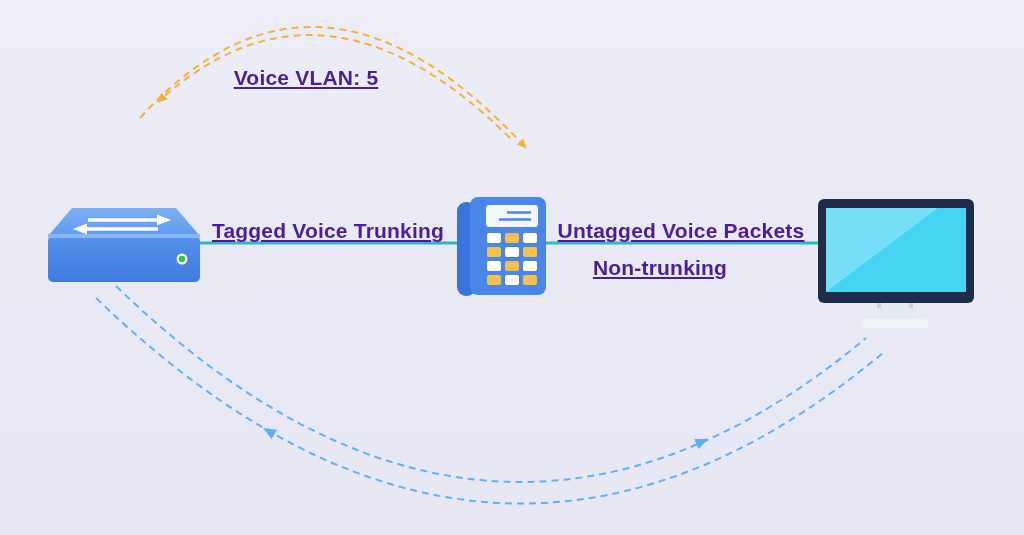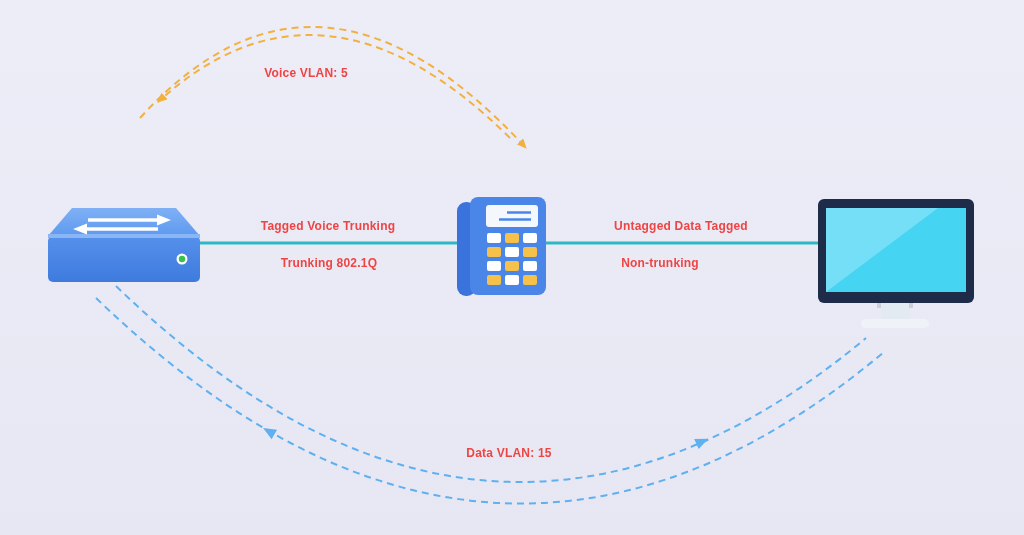--- a/index.html
+++ b/index.html
@@ -7,24 +7,25 @@
     width: 1024px; height: 535px; overflow: hidden;
     background: linear-gradient(180deg, #ededf8 0%, #e7e7f3 100%);
     font-family: "Liberation Sans", sans-serif;
   }
   .canvas { position: relative; width: 1024px; height: 535px; }
   .canvas > svg { position: absolute; left: 0; top: 0; }
   .lbl {
     position: absolute;
     transform: translateX(-50%);
     font-weight: 700;
-    font-size: 12px;
-    color: #ef4444;
+    font-size: 21px;
+    color: #4c1d95;
     white-space: nowrap;
     letter-spacing: 0.2px;
+    text-decoration: underline;
   }
 </style>
 </head>
 <body>
 
 <div class="canvas">
 
   <svg width="1024" height="535" viewBox="0 0 1024 535">
     <defs>
       <marker id="arrOrange" markerWidth="11" markerHeight="9" refX="9" refY="4.5" orient="auto" markerUnits="userSpaceOnUse">
@@ -94,20 +95,18 @@
       <rect x="877" y="303" width="36" height="5" fill="#c7d1dd"></rect>
       <rect x="881" y="303" width="28" height="17" fill="#e4eaf1"></rect>
       <rect x="861" y="319" width="68" height="9" rx="4.5" fill="#eff2f7"></rect>
     </g>
   </svg>
 
   <div class="lbl" style="left:306px; top:66px">Voice VLAN: 5</div>
 
   <div class="lbl" style="left:328px; top:219px">Tagged Voice Trunking</div>
 
-  <div class="lbl" style="left:329px; top:256px">Trunking 802.1Q</div>
 
-  <div class="lbl" style="left:681px; top:219px">Untagged Data Tagged</div>
+  <div class="lbl" style="left:681px; top:219px">Untagged Voice Packets</div>
 
   <div class="lbl" style="left:660px; top:256px">Non-trunking</div>
 
-  <div class="lbl" style="left:509px; top:446px">Data VLAN: 15</div>
 </div>
 
 </body></html>

